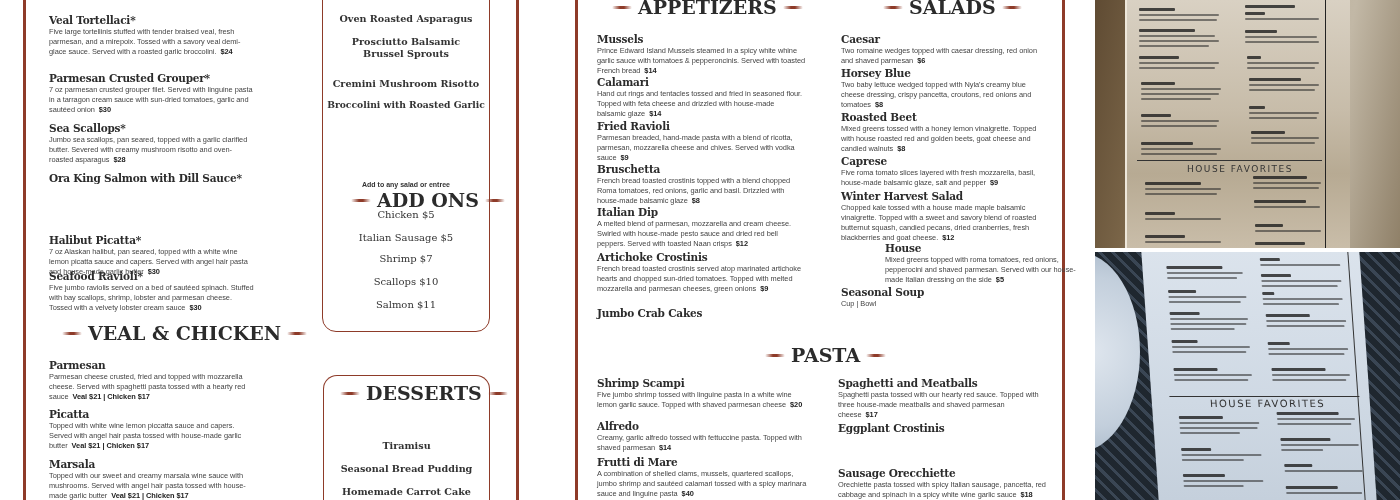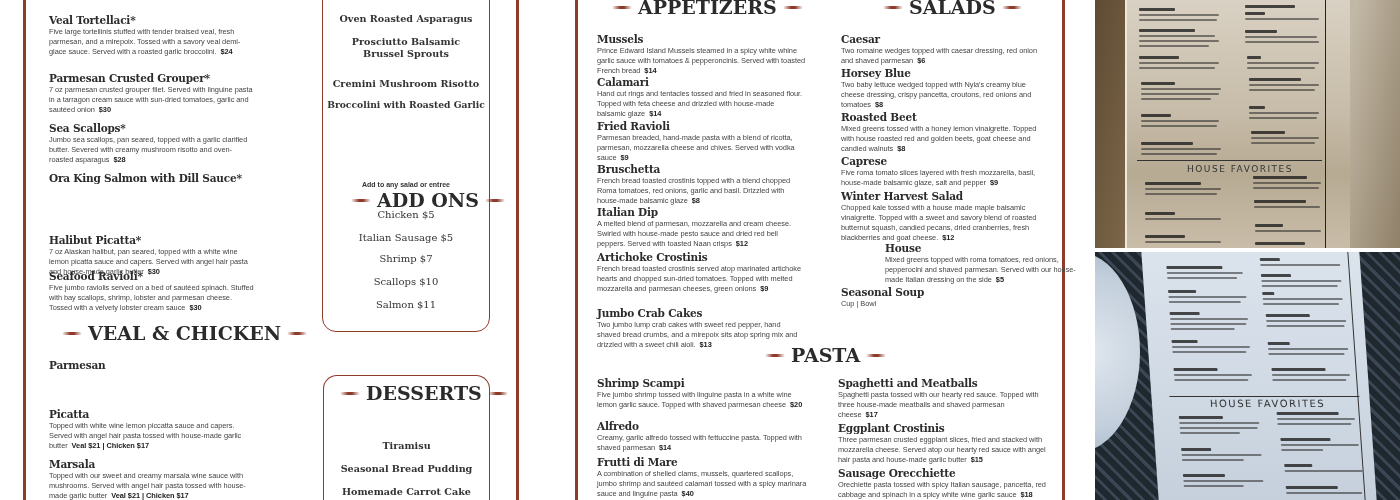--- a/index.html
+++ b/index.html
@@ -61,20 +61,21 @@
   </div>
 
   <div class="section-title" style="left:62px; top:322px; font-size:19px;">
     <span class="dash"></span>
     <span>VEAL &amp; CHICKEN</span>
     <span class="dash"></span>
   </div>
 
   <div class="item" style="left:49px; top:359px; width:205px;">
     <div class="item-name">Parmesan</div>
+    <div class="item-desc"><span>Parmesan cheese crusted, fried and topped with mozzarella cheese. Served with spaghetti pasta tossed with a hearty red sauce</span><span class="price">Veal $21  |  Chicken $17</span></div>
   </div>
   <div class="item" style="left:49px; top:408px; width:208px;">
     <div class="item-name">Picatta</div>
     <div class="item-desc"><span>Topped with white wine lemon piccatta sauce and capers. Served with angel hair pasta tossed with house-made garlic butter</span><span class="price">Veal $21  |  Chicken $17</span></div>
   </div>
   <div class="item" style="left:49px; top:458px; width:205px;">
     <div class="item-name">Marsala</div>
     <div class="item-desc"><span>Topped with our sweet and creamy marsala wine sauce with mushrooms. Served with angel hair pasta tossed with house-made garlic butter</span><span class="price">Veal $21  |  Chicken $17</span></div>
   </div>
 </div>
@@ -141,21 +142,20 @@
   <div class="item" style="left:597px; top:206px; width:208px;">
     <div class="item-name">Italian Dip</div>
     <div class="item-desc"><span>A melted blend of parmesan, mozzarella and cream cheese. Swirled with house-made pesto sauce and dried red bell peppers. Served with toasted Naan crisps</span><span class="price">$12</span></div>
   </div>
   <div class="item" style="left:597px; top:251px; width:208px;">
     <div class="item-name">Artichoke Crostinis</div>
     <div class="item-desc"><span>French bread toasted crostinis served atop marinated artichoke hearts and chopped sun-dried tomatoes. Topped with melted mozzarella and parmesan cheeses, green onions</span><span class="price">$9</span></div>
   </div>
   <div class="item" style="left:597px; top:307px; width:208px;">
     <div class="item-name">Jumbo Crab Cakes</div>
-    <div class="item-desc"><span>Two jumbo lump crab cakes with sweet red pepper, hand shaved bread crumbs, and a mirepoix sits atop spring mix and drizzled with a sweet chili aioli.</span><span class="price">$13</span></div>
   </div>
 </div>
 
 <div>
   <div class="section-title" style="left:883px; top:-4px; font-size:19px;">
     <span class="dash"></span>
     <span>SALADS</span>
     <span class="dash"></span>
   </div>
   <div class="item" style="left:841px; top:33px; width:205px;">
@@ -206,21 +206,20 @@
     <div class="item-name">Frutti di Mare</div>
     <div class="item-desc"><span>A combination of shelled clams, mussels, quartered scallops, jumbo shrimp and sautéed calamari tossed with a spicy marinara sauce and linguine pasta</span><span class="price">$40</span></div>
   </div>
 
   <div class="item" style="left:838px; top:377px; width:205px;">
     <div class="item-name">Spaghetti and Meatballs</div>
     <div class="item-desc"><span>Spaghetti pasta tossed with our hearty red sauce. Topped with three house-made meatballs and shaved parmesan cheese</span><span class="price">$17</span></div>
   </div>
   <div class="item" style="left:838px; top:422px; width:210px;">
     <div class="item-name">Eggplant Crostinis</div>
-    <div class="item-desc"><span>Three parmesan crusted eggplant slices, fried and stacked with mozzarella cheese. Served atop our hearty red sauce with angel hair pasta and house-made garlic butter</span><span class="price">$15</span></div>
   </div>
   <div class="item" style="left:838px; top:467px; width:210px;">
     <div class="item-name">Sausage Orecchiette</div>
     <div class="item-desc"><span>Orechiette pasta tossed with spicy Italian sausage, pancetta, red cabbage and spinach in a spicy white wine garlic sauce</span><span class="price">$18</span></div>
   </div>
 </div>
 
 <div class="photo" style="left:1095px; top:0; width:305px; height:248px; background: linear-gradient(100deg, #5f4b33 0%, #7a6548 20%, #b9ad97 30%, #c2b8a6 75%, #8f8068 100%);">
   <div class="photo-paper" style="left:30px; top:0; width:225px; height:248px; background: linear-gradient(180deg, #d9d1c3 0%, #c7bca9 45%, #b7aa93 70%, #c9bda9 100%); border-left:2px solid #eee7da;">
     <div style="position:absolute; left:198px; top:0; width:1px; height:248px; background:#222;"></div>

